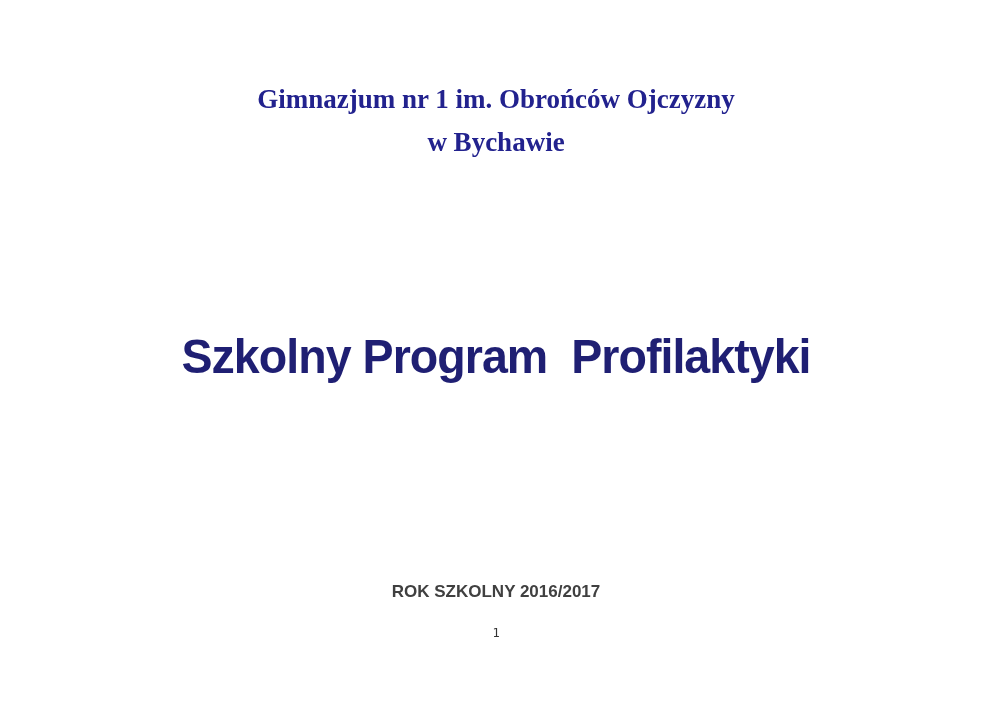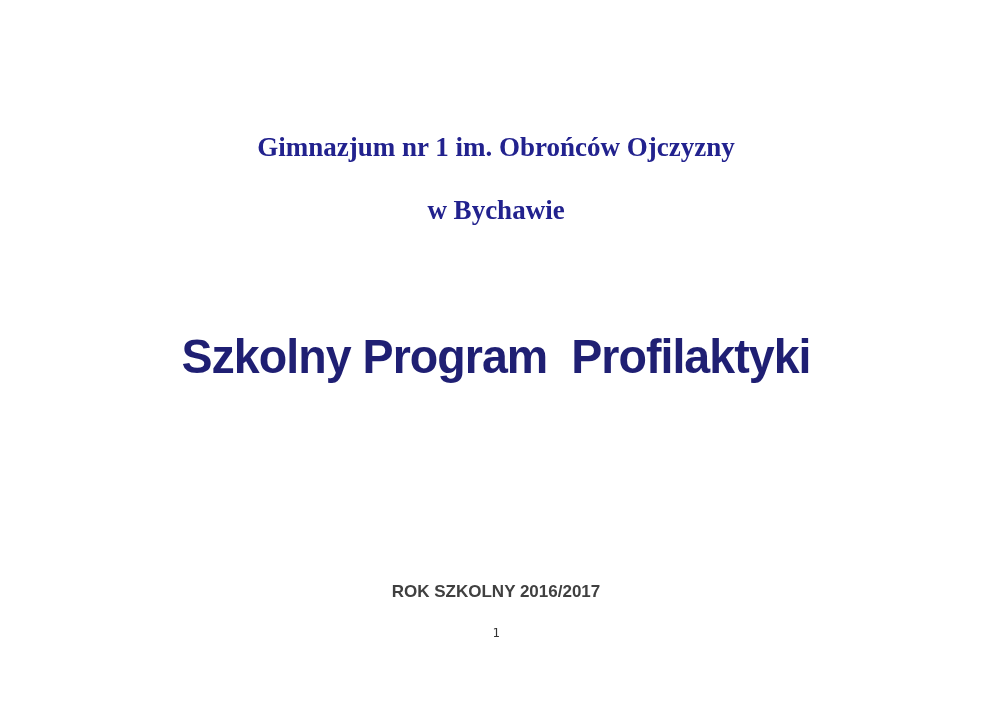--- a/index.html
+++ b/index.html
@@ -22,24 +22,23 @@
     width: 100%;
     text-align: center;
   }
   .doc-header-line1,
   .doc-header-line2 {
     font-family: "Liberation Serif", serif;
     font-weight: bold;
     font-size: 27px;
     color: #22228e;
     line-height: 1.0;
-    margin-top: 48px;
   }
   .doc-header-line2 {
-    margin-top: 36px;
+    margin-top: 16px;
   }
   .main-title {
     position: absolute;
     top: 329px;
     left: 0;
     width: 100%;
     text-align: center;
     font-family: "Liberation Sans", sans-serif;
     font-weight: bold;
     font-size: 48px;

